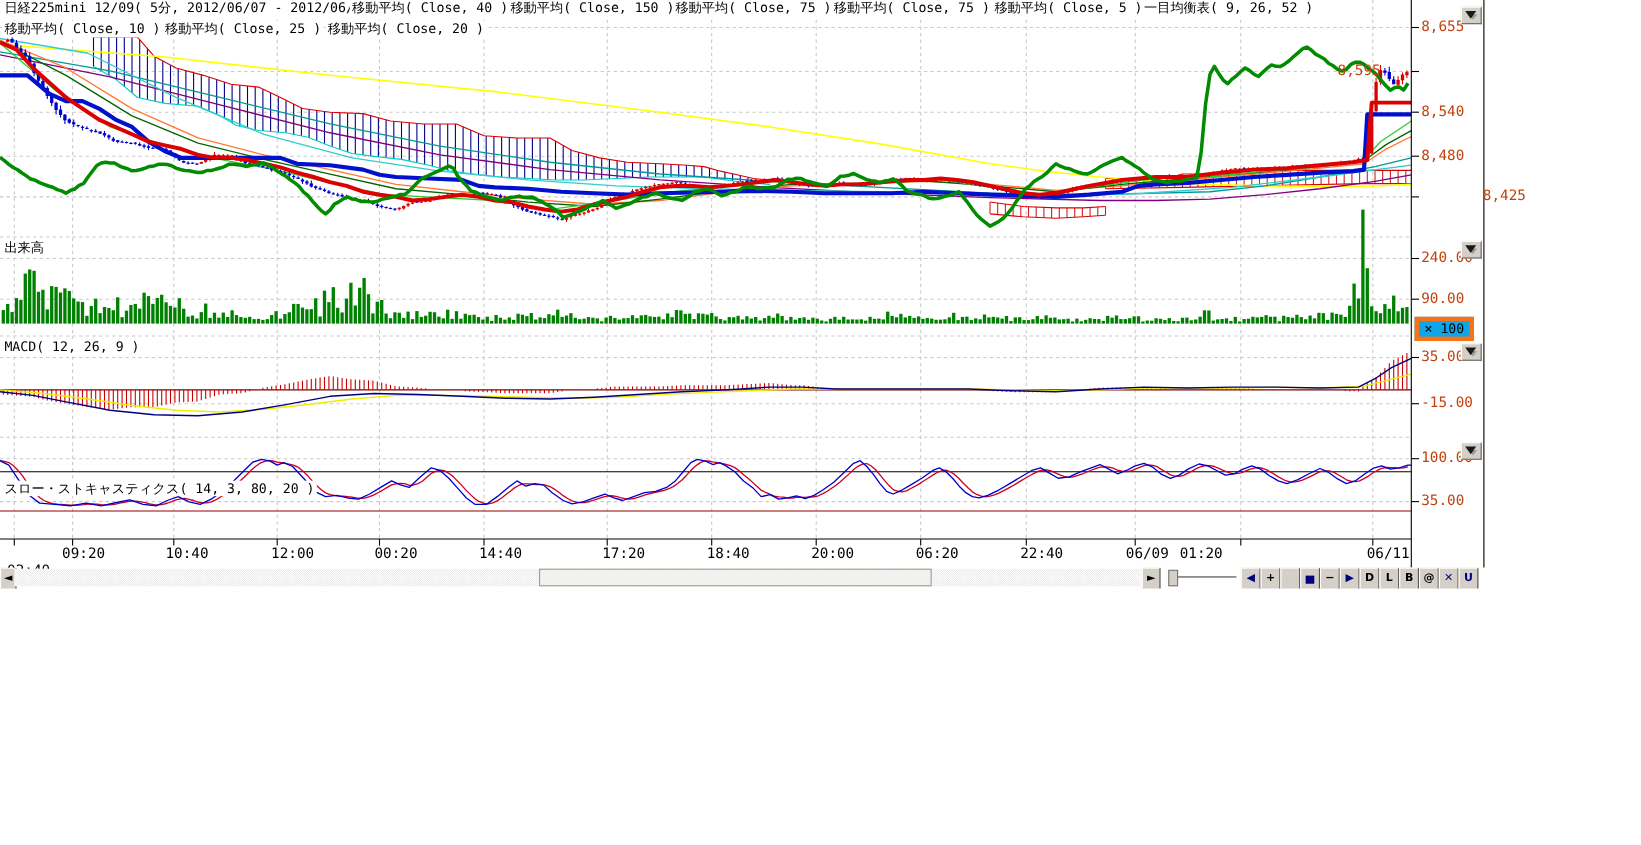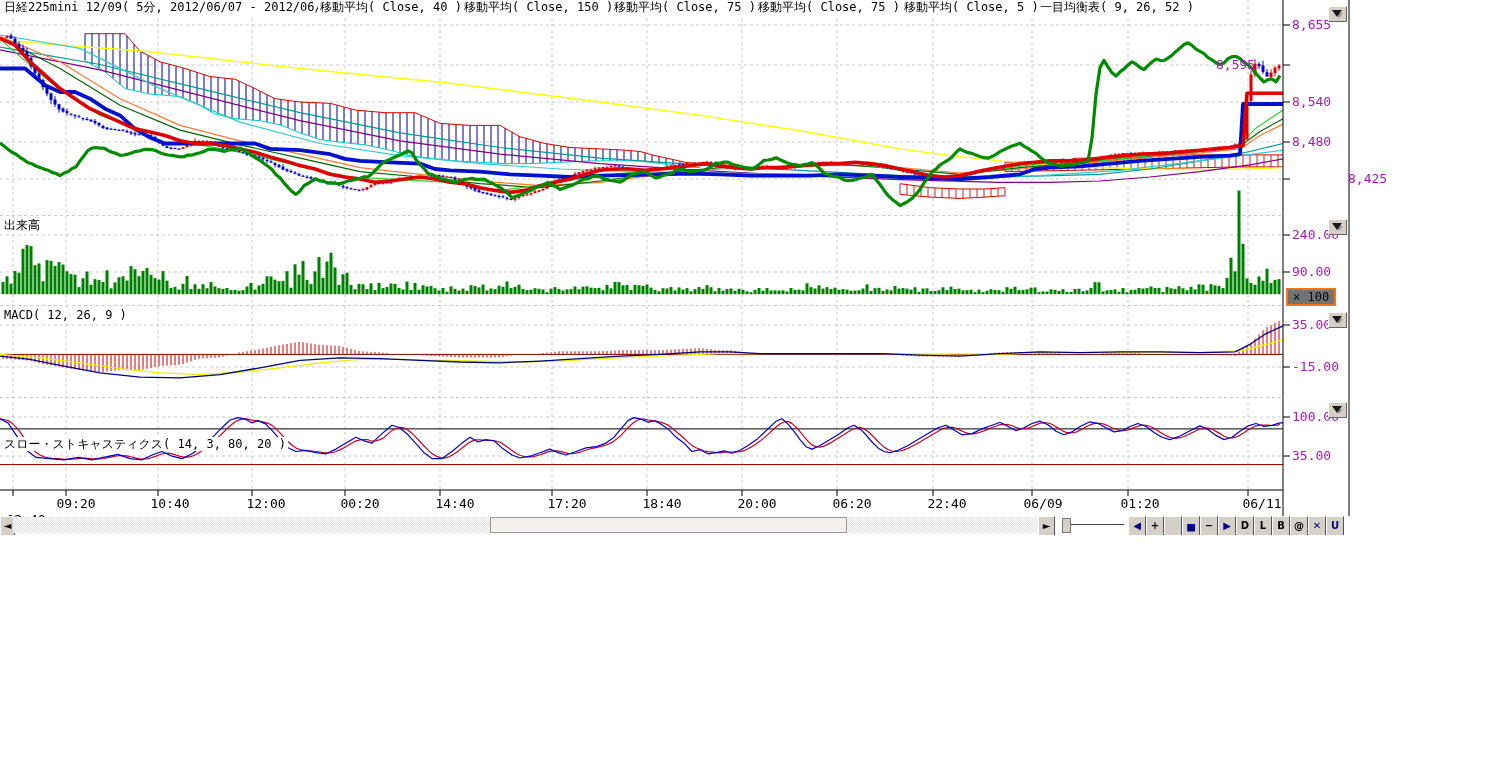--- a/index.html
+++ b/index.html
@@ -2,23 +2,23 @@
 <html><head>
 <meta charset="utf-8">
 <style>
   html,body{margin:0;padding:0;background:#fff;}
   #app{position:relative;width:1492px;height:768px;background:#fff;overflow:hidden;
        font-family:"DejaVu Sans Mono",monospace;}
   #chart-svg{position:absolute;left:0;top:0;}
   .ovl{position:absolute;white-space:pre;}
   .hdr-item{position:absolute;top:0;font-size:12px;color:#000;background:#fff;line-height:15px;padding:0 2px;}
   .panel-label{font-size:12px;color:#000;background:#fff;line-height:14px;padding:0 2px;}
-  .ytick{position:absolute;font-size:13px;color:#a21caf;line-height:14px;}
+  .ytick{position:absolute;font-size:13px;color:#c2410c;line-height:14px;}
   .xtick{position:absolute;font-size:13px;color:#000;line-height:14px;transform:translateX(-50%);}
-  .mult-box{position:absolute;border:2px solid #f97316;font-size:12px;line-height:14px;padding:0 5px;background:#737373;}
+  .mult-box{position:absolute;border:4px solid #f97316;font-size:12px;line-height:14px;padding:0 5px;background:#0ea5e9;}
   .panel-menu{position:absolute;width:17px;height:14px;background:#d4d0c8;
       border-top:1px solid #fff;border-left:1px solid #fff;border-right:1px solid #666;border-bottom:1px solid #666;}
   .panel-menu .tri{position:absolute;left:3px;top:3px;width:0;height:0;
       border-left:5px solid transparent;border-right:5px solid transparent;border-top:7px solid #1a1a1a;}
   .panel-menu .tri2{position:absolute;left:6px;top:6px;width:0;height:0;
       border-left:4px solid transparent;border-right:4px solid transparent;border-top:5px solid #9a9a9a;}
   #toolbar{position:absolute;left:0;top:516px;width:1492px;height:19px;overflow:hidden;}
   .tb-btn{position:absolute;top:0;height:22px;background:#d4d0c8;text-align:center;
       border-top:1px solid #fff;border-left:1px solid #fff;border-right:1px solid #555;border-bottom:1px solid #555;
       font-size:10px;font-weight:bold;line-height:18px;font-family:"DejaVu Sans",sans-serif;}
@@ -1463,20 +1463,21 @@
         <line x1="1283" y1="235" x2="1290" y2="235" stroke="#000000"></line>
         <line x1="1283" y1="272" x2="1290" y2="272" stroke="#000000"></line>
         <line x1="1283" y1="325" x2="1290" y2="325" stroke="#000000"></line>
         <line x1="1283" y1="367" x2="1290" y2="367" stroke="#000000"></line>
         <line x1="1283" y1="417" x2="1290" y2="417" stroke="#000000"></line>
         <line x1="1283" y1="456" x2="1290" y2="456" stroke="#000000"></line>
       </g>
     </svg>
 
   <div id="hdr1" class="ovl" style="left:0;top:2;width:1283px;height:16px;"><div class="hdr-item" style="left:2px;">日経225mini 12/09( 5分, 2012/06/07 - 2012/06/11 )</div><div class="hdr-item" style="left:318px;">移動平均( Close, 40 )</div><div class="hdr-item" style="left:462px;">移動平均( Close, 150 )</div><div class="hdr-item" style="left:612px;">移動平均( Close, 75 )</div><div class="hdr-item" style="left:756px;">移動平均( Close, 75 )</div><div class="hdr-item" style="left:902px;">移動平均( Close, 5 )</div><div class="hdr-item" style="left:1038px;">一目均衡表( 9, 26, 52 )</div></div>
+  <div id="hdr2" class="ovl" style="left:0;top:19px;width:1283px;height:16px;"><div class="hdr-item" style="left:2px;">移動平均( Close, 10 )</div><div class="hdr-item" style="left:148px;">移動平均( Close, 25 )</div><div class="hdr-item" style="left:296px;">移動平均( Close, 20 )</div></div>
 
   <div class="ovl panel-label" style="left:2px;top:218px;">出来高</div>
   <div class="ovl panel-label" style="left:2px;top:308px;">MACD( 12, 26, 9 )</div>
   <div class="ovl panel-label" style="left:2px;top:400px;margin-top:37px;">スロー・ストキャスティクス( 14, 3, 80, 20 )</div>
 
   <div id="yticks">
       <div class="ytick" style="left:1292px;top:18px;">8,655</div>
       <div class="ytick" style="left:1216px;top:58px;">8,595</div>
       <div class="ytick" style="left:1292px;top:95px;">8,540</div>
       <div class="ytick" style="left:1292px;top:135px;">8,480</div>
@@ -1496,21 +1497,21 @@
       <div class="xtick" style="left:170px;top:497px;">10:40</div>
       <div class="xtick" style="left:266px;top:497px;">12:00</div>
       <div class="xtick" style="left:360px;top:497px;">00:20</div>
       <div class="xtick" style="left:455px;top:497px;">14:40</div>
       <div class="xtick" style="left:567px;top:497px;text-align:center;">17:20</div>
       <div class="xtick" style="left:662px;top:497px;">18:40</div>
       <div class="xtick" style="left:757px;top:497px;">20:00</div>
       <div class="xtick" style="left:852px;top:497px;">06:20</div>
       <div class="xtick" style="left:947px;top:497px;">22:40</div>
       <div class="xtick" style="left:1043px;top:497px;">06/09</div>
-      <div class="xtick" style="left:1140px;top:497px;">01:20</div>
+      <div class="xtick" style="left:1092px;top:497px;">01:20</div>
       <div class="xtick" style="left:1262px;top:497px;">06/11</div>
     </div>
   <div id="menus">
       <div class="panel-menu" style="left: 1328px; top: 6px;">
         <span class="tri2"></span>
         <span class="tri"></span>
       </div>
       <div class="panel-menu" style="left: 1328px; top: 219px;">
         <span class="tri2"></span>
         <span class="tri"></span>

